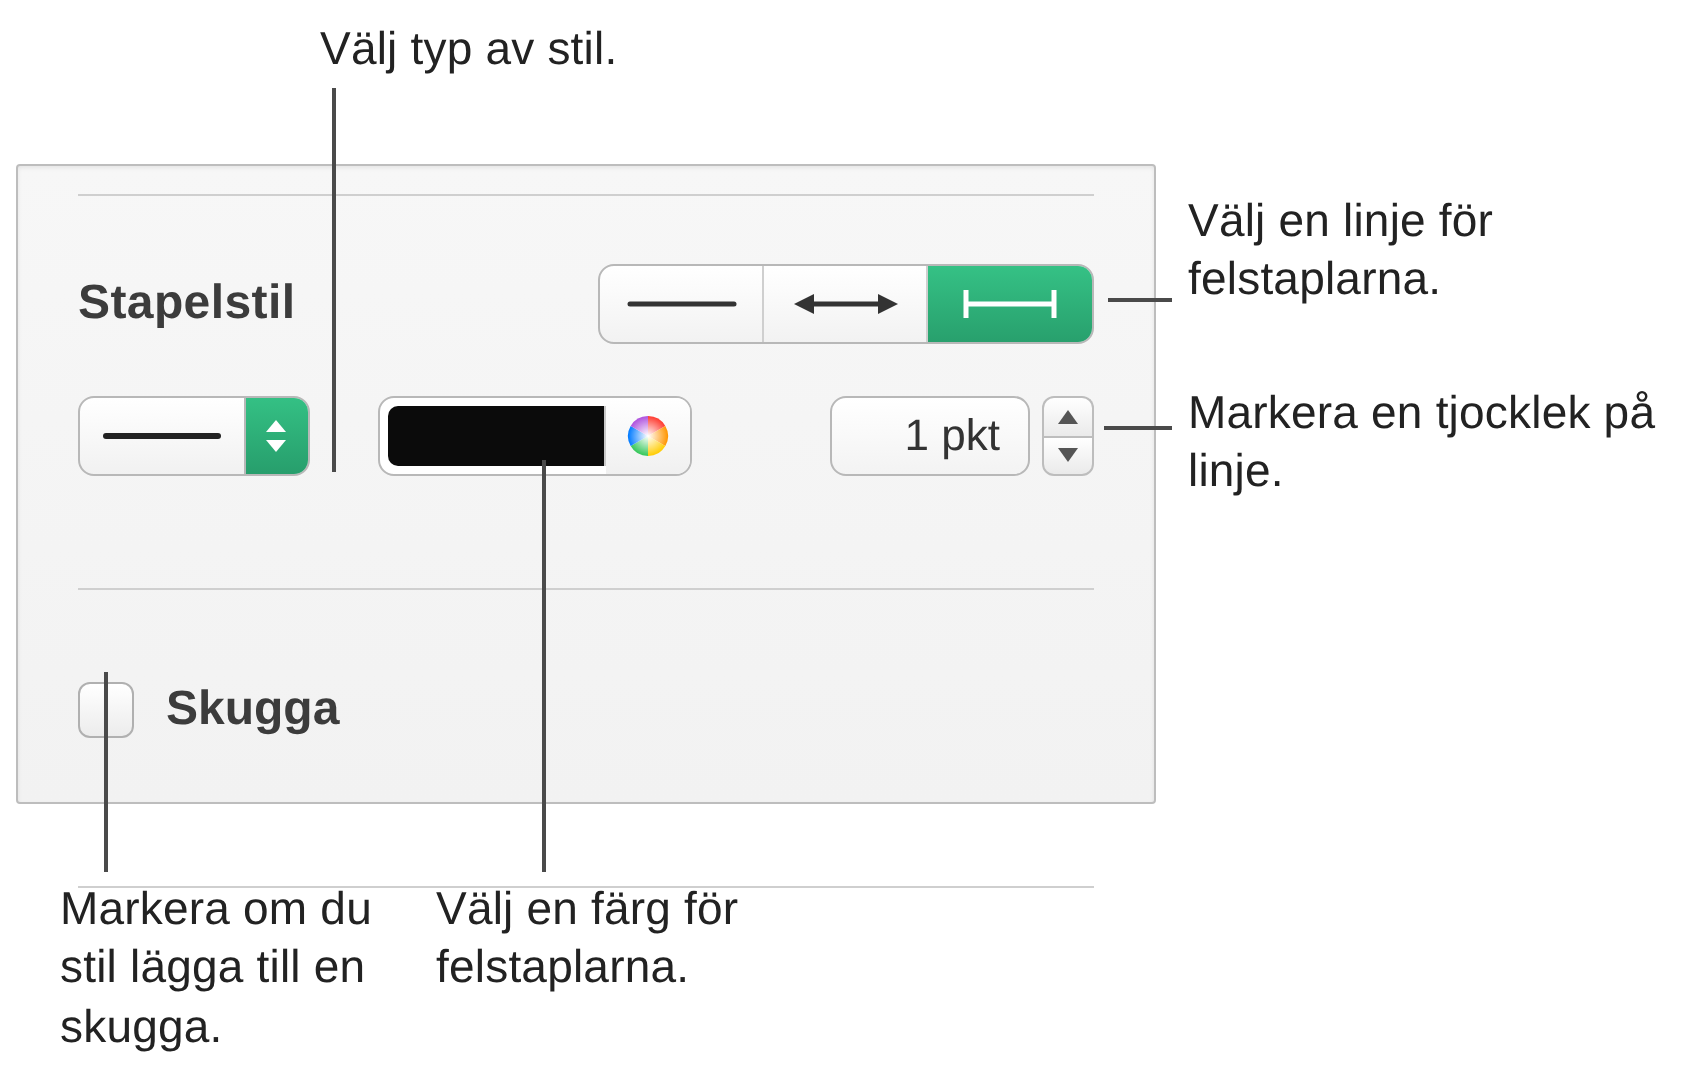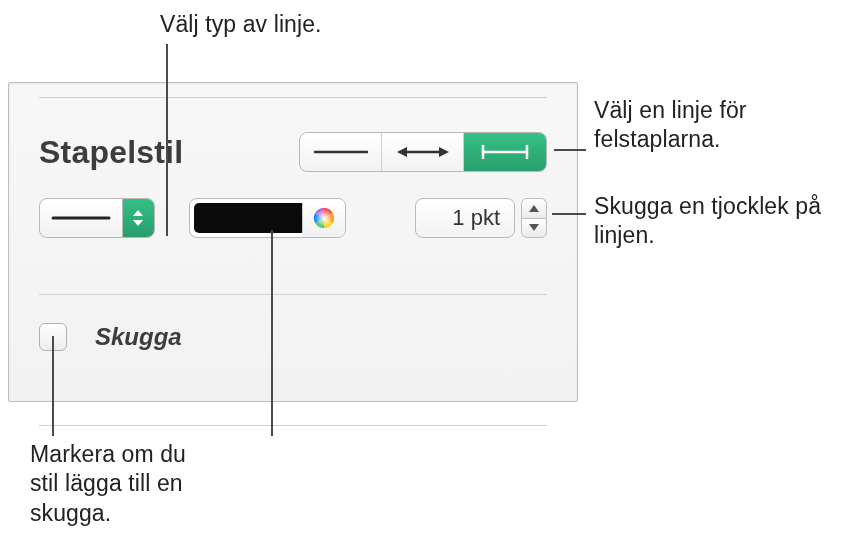--- a/index.html
+++ b/index.html
@@ -41,21 +41,21 @@
     .hr.mid { margin-top: 56px; }
     .hr.bot { margin-top: 74px; }
     
     .row1 {
       display: flex;
       align-items: center;
       justify-content: space-between;
       margin-top: 34px;
     }
     .section-label {
-      font-size: 32px;
+      font-size: 24px;
       font-weight: 600;
       color: #3c3c3c;
       letter-spacing: .2px;
     }
     .segmented {
       display: flex;
       height: 40px;
       border: 1px solid #b8b8b8;
       border-radius: 8px;
       overflow: hidden;
@@ -172,23 +172,22 @@
       border-radius: 6px 6px 0 0;
       border-bottom: none;
     }
     .thickness .stepper .btn:last-child {
       border-radius: 0 0 6px 6px;
     }
     
     .row3 {
       display: flex;
       align-items: center;
-      gap: 28px;
-      margin-top: 28px;
-      font-style: italic;
+      gap: 16px;
+      margin-top: 46px;
     }
     .checkbox {
       width: 28px;
       height: 28px;
       border: 1px solid #b0b0b0;
       border-radius: 6px;
       background: linear-gradient(#ffffff,#ececec);
       cursor: pointer;
     }
     .checkbox-label {
@@ -306,26 +305,27 @@
     <div class="hr mid"></div>
 
     <div class="row3">
       <div class="checkbox"></div>
       <div class="checkbox-label">Skugga</div>
     </div>
 
     <div class="hr bot"></div>
   </div>
 
-  <div class="callout" style="left:160px; top:10px;">Välj typ av linje.</div>
+  <div class="callout" style="left:160px; top:10px;">Välj typ av stil.</div>
   <div class="leader v" style="left:166px; top:44px; height:192px;"></div>
 
   <div class="callout" style="left:594px; top:96px; width:230px;">Välj en linje för felstaplarna.</div>
   <div class="leader h" style="left:554px; top:149px; width:32px;"></div>
 
-  <div class="callout" style="left:594px; top:192px; width:240px;">Skugga en tjocklek på linjen.</div>
+  <div class="callout" style="left:594px; top:192px; width:240px;">Markera en tjocklek på linje.</div>
   <div class="leader h" style="left:552px; top:213px; width:34px;"></div>
 
+  <div class="callout" style="left:218px; top:440px; width:200px;">Välj en färg för felstaplarna.</div>
   <div class="leader v" style="left:271px; top:230px; height:206px;"></div>
 
   <div class="callout" style="left:30px; top:440px; width:190px;">Markera om du stil lägga till en skugga.</div>
   <div class="leader v" style="left:52px; top:336px; height:100px;"></div>
 </div>
 
 </body></html>

